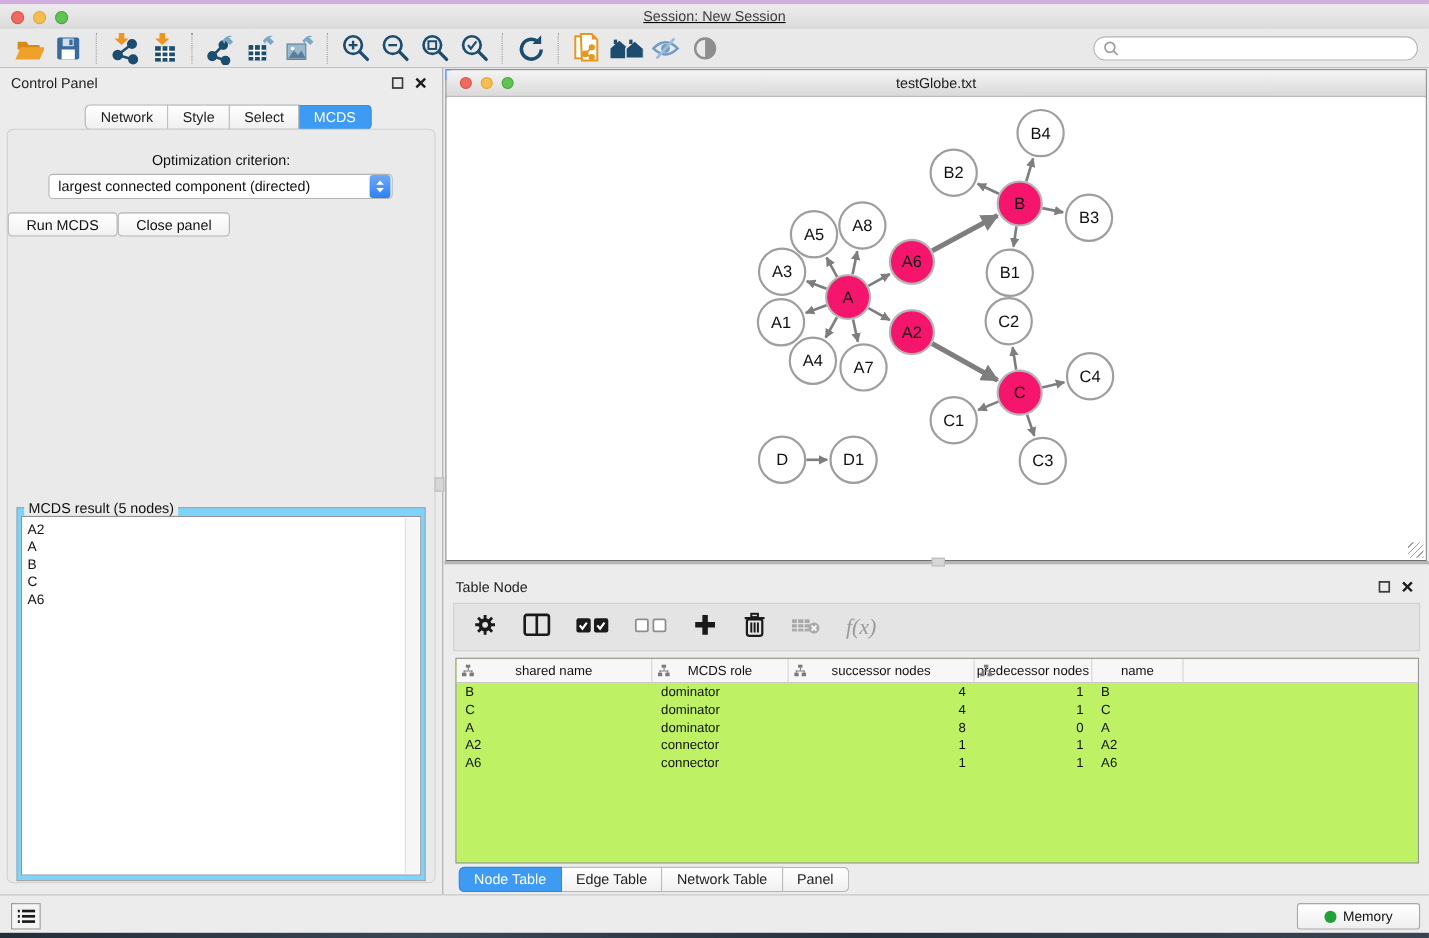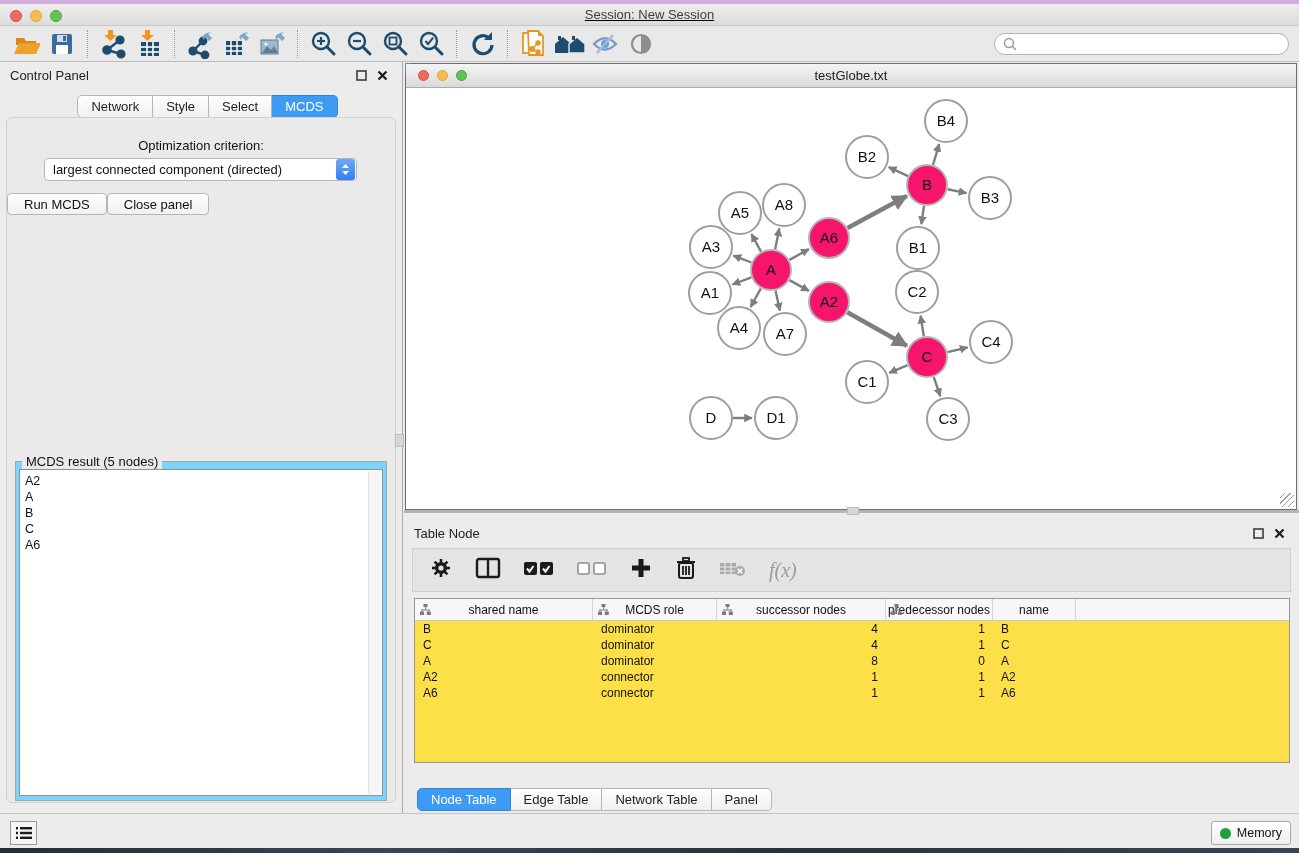--- a/index.html
+++ b/index.html
@@ -77,39 +77,39 @@
   .frame-titlebar .light { width:11px; height:11px; }
   .frame-title { width:100%; text-align:center; font-size:13px; color:#1c1c1c; }
   .net-canvas { position:absolute; top:25px; left:0; right:0; bottom:0; background:#fff; }
   .resize-grip { position:absolute; right:2px; bottom:2px; width:14px; height:14px;
     background:repeating-linear-gradient(135deg, transparent 0 3px, #9f9f9f 3px 4px); }
 
   
   .table-panel { position:absolute; left:404px; top:520px; right:0; bottom:40px; background:#ececec; }
   .tp-toolbar { position:absolute; top:28px; left:8px; right:8px; height:44px; background:#e4e4e4;
     border:1px solid #d0d0d0; display:flex; align-items:center; padding-left:16px; gap:22px; }
-  .tp-table { position:absolute; top:78px; left:10px; right:9px; height:165px; background:#fde047;
+  .tp-table { position:absolute; top:78px; left:10px; right:9px; height:187px; background:#bef264;
     border:1px solid #979797; overflow:hidden; }
   .tt-header { display:flex; height:22px; background:#f7f7f7; border-bottom:1px solid #c9c9c9; }
   .th-cell { position:relative; height:22px; border-right:1px solid #d4d4d4; display:flex;
     align-items:center; justify-content:center; font-size:12px; color:#111; flex:0 0 auto; }
   .th-cell .hicon { position:absolute; left:5px; top:5px; }
   .tt-row { display:flex; height:16px; align-items:center; font-size:12px; color:#111; }
   .td-cell { flex:0 0 auto; padding:0 8px; white-space:nowrap; overflow:hidden; }
   .td-cell.right { text-align:right; }
   .tp-tabs-row { position:absolute; bottom:2px; left:0; right:0; display:flex; justify-content:flex-start; }
 
   
   .statusbar { position:absolute; left:0; right:0; bottom:5px; height:35px; background:#ececec;
     border-top:1px solid #c4c4c4; }
   .list-btn { position:absolute; left:10px; top:7px; width:27px; height:24px; background:#f4f4f4;
     border:1px solid #9a9a9a; display:flex; align-items:center; justify-content:center; }
   .memory-btn { position:absolute; right:8px; top:7px; height:24px; background:linear-gradient(#ffffff,#efefef);
     border:1px solid #a8a8a8; border-radius:3px; display:flex; align-items:center; gap:6px;
-    padding:0 8px; font-size:12.5px; color:#111; }
+    padding:0 24px; font-size:12.5px; color:#111; }
   .memory-dot { width:11px; height:11px; border-radius:50%; background:#21a038; }
   .desktop-strip { position:absolute; left:0; right:0; bottom:0; height:5px;
     background:linear-gradient(90deg,#232d3a,#3a4556 30%,#28313f 60%,#394353); }
 </style>
 </head>
 <body>
 
 <div class="app">
 
   <div class="menu-strip"></div>

